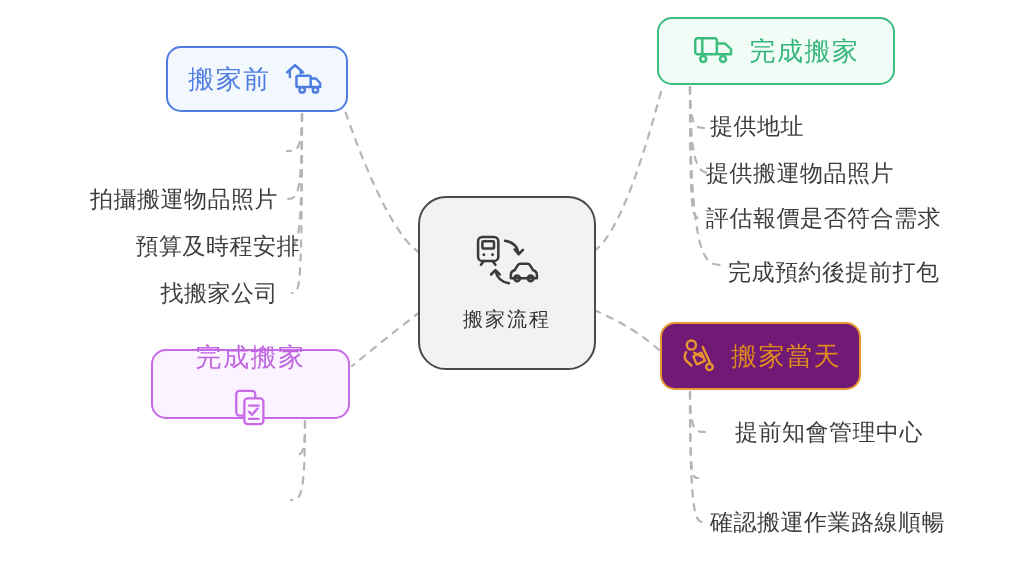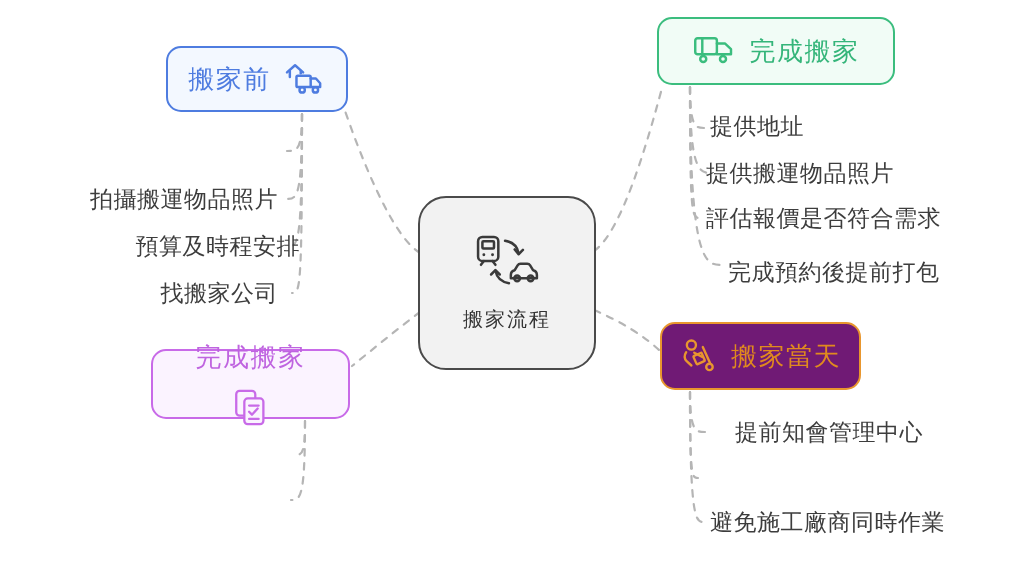--- a/index.html
+++ b/index.html
@@ -167,15 +167,15 @@
   <div class="leaf" style="top:232px; right:724px;text-align:center;">預算及時程安排</div>
   <div class="leaf" style="top:279px; right:746px;">找搬家公司</div>
 
   <div class="leaf" style="top:114px; left:710px;font-family:Liberation Mono, monospace;">提供地址</div>
   <div class="leaf" style="top:159px; left:706px;">提供搬運物品照片</div>
   <div class="leaf" style="top:204px; left:706px;">評估報價是否符合需求</div>
   <div class="leaf" style="top:246px; left:728px;margin-top:12px;">完成預約後提前打包</div>
 
 
   <div class="leaf" style="top:418px; left:735px;">提前知會管理中心</div>
-  <div class="leaf" style="top:508px; left:710px;">避免施工廠商同時作業</div>
+  <div class="leaf" style="top:508px; left:710px;">確認搬運作業路線順暢</div>
 
 </div>
 
 </body></html>

